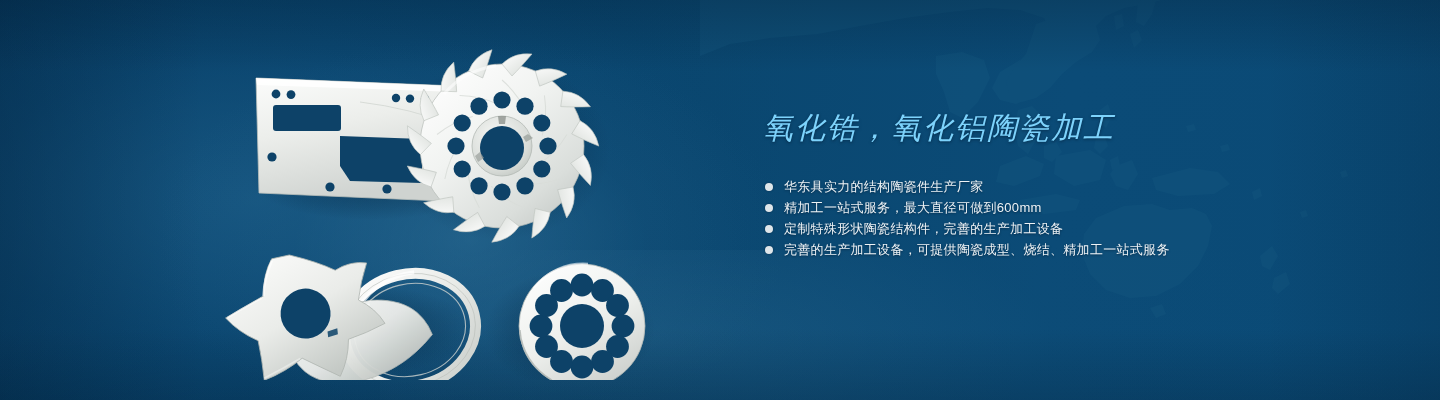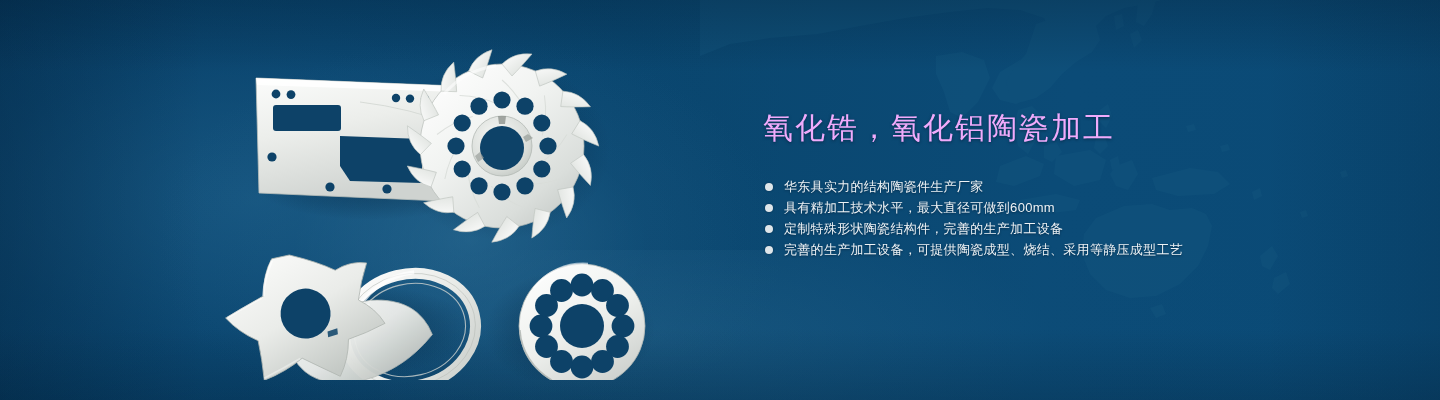--- a/index.html
+++ b/index.html
@@ -86,25 +86,26 @@
   .copy {
     position: absolute;
     left: 763px;
     top: 108px;
     width: 620px;
   }
   .headline {
     font-size: 30px;
     line-height: 40px;
     letter-spacing: 2px;
-    color: #f0abfc;
+    color: #7dd3fc;
     font-weight: 400;
     margin: 0;
     text-shadow: 0 1px 3px rgba(0,20,40,0.55);
     white-space: nowrap;
+    font-style: italic;
   }
   .bullets {
     list-style: none;
     margin: 28px 0 12px 2px;
     padding: 0;
   }
   .bullet {
     display: flex;
     align-items: center;
     height: 21px;
@@ -380,26 +381,26 @@
   <div class="copy">
     <h1 class="headline">氧化锆，氧化铝陶瓷加工</h1>
 
     <ul class="bullets">
       <li class="bullet">
         <span class="dot"></span>
         <span class="bullet-text">华东具实力的结构陶瓷件生产厂家</span>
       </li>
       <li class="bullet">
         <span class="dot"></span>
-        <span class="bullet-text">具有精加工技术水平，最大直径可做到600mm</span>
+        <span class="bullet-text">精加工一站式服务，最大直径可做到600mm</span>
       </li>
       <li class="bullet">
         <span class="dot"></span>
         <span class="bullet-text">定制特殊形状陶瓷结构件，完善的生产加工设备</span>
       </li>
       <li class="bullet">
         <span class="dot"></span>
-        <span class="bullet-text">完善的生产加工设备，可提供陶瓷成型、烧结、采用等静压成型工艺</span>
+        <span class="bullet-text">完善的生产加工设备，可提供陶瓷成型、烧结、精加工一站式服务</span>
       </li>
     </ul>
   </div>
 
 </div>
 
 </body></html>

